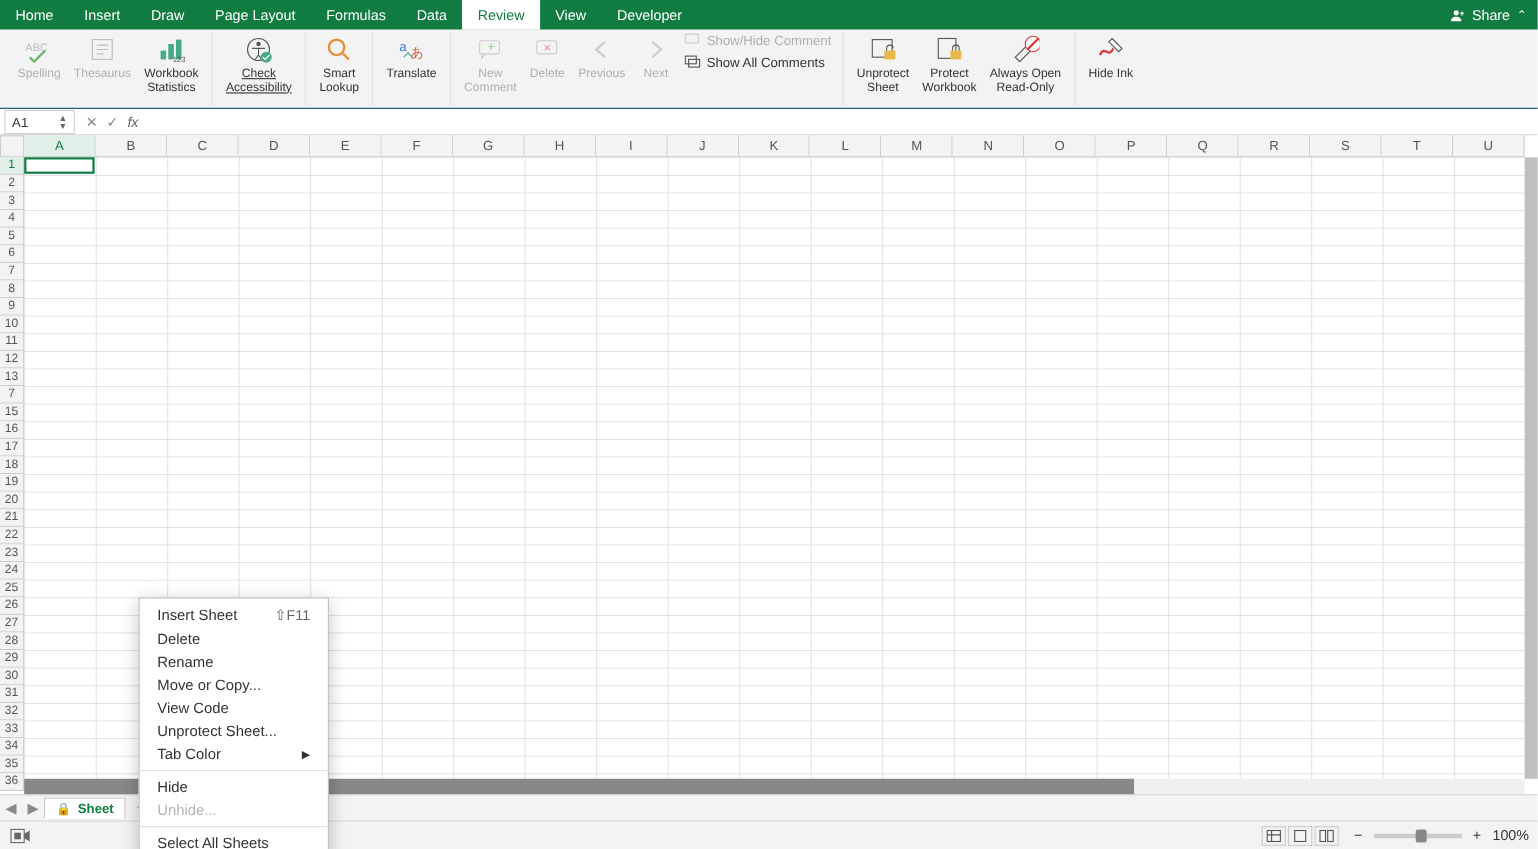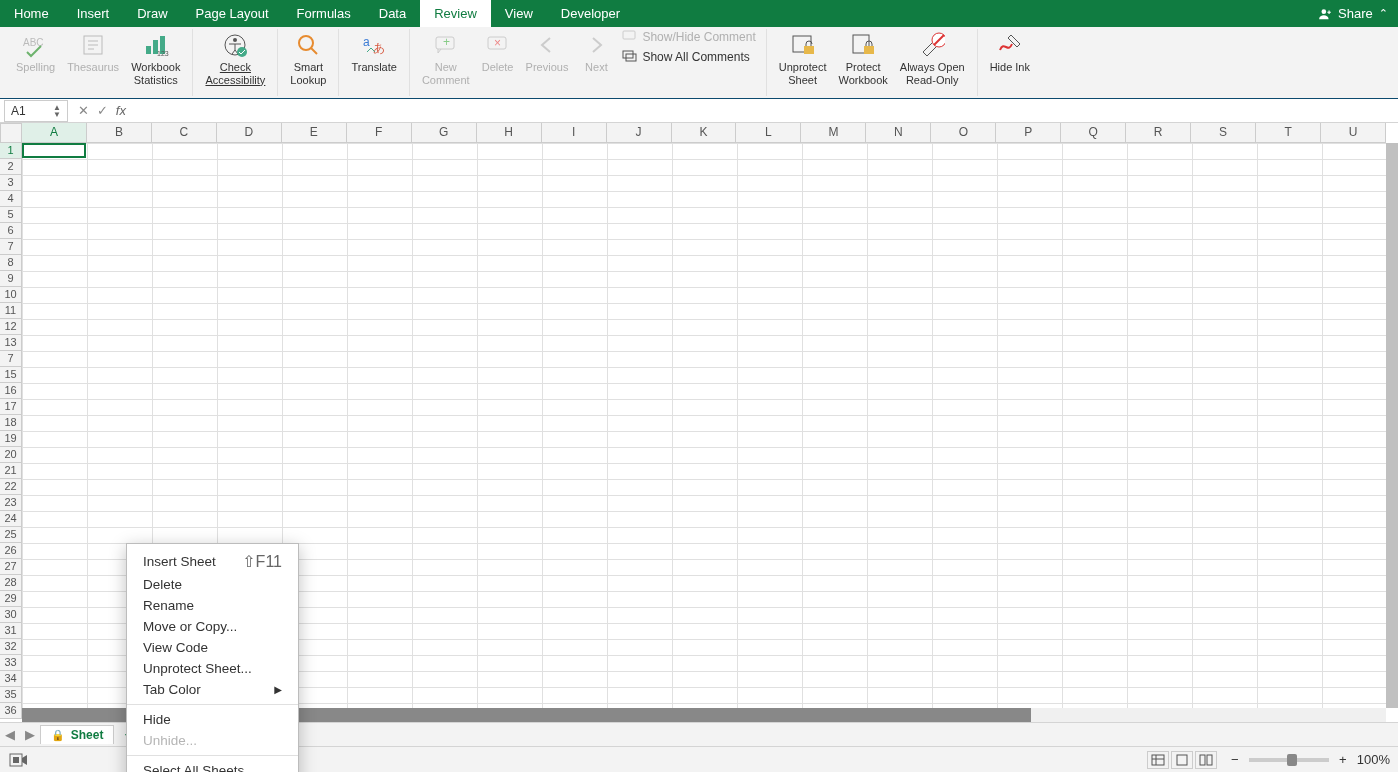--- a/index.html
+++ b/index.html
@@ -57,21 +57,21 @@
 .view-btn { width:22px; height:18px; border:1px solid #ccc; display:flex; align-items:center; justify-content:center; cursor:pointer; font-size:11px;}
 .zoom { display:flex; align-items:center; gap:6px;}
 .zoom .track { width:80px; height:4px; background:#ccc; position:relative;}
 .zoom .thumb { position:absolute; left:38px; top:-4px; width:10px; height:12px; background:#888; border-radius:2px;}
 .zoom-btn { width:16px; text-align:center; cursor:pointer;}
 
 .ctxmenu { position:absolute; left:126px; top:543px; width:173px; background:#fff; border:1px solid #bcbcbc; box-shadow:0 4px 16px rgba(0,0,0,0.25); padding:5px 0; font-size:13.5px;}
 .ctxmenu .item { padding:3px 16px; display:flex; align-items:center; justify-content:space-between; cursor:default;}
 .ctxmenu .item.disabled { color:#b5b5b5;}
 .ctxmenu .sep { height:1px; background:#e0e0e0; margin:4px 0;}
-.ctxmenu .shortcut{ font-size:16px; color:#666;}
+.ctxmenu .shortcut{ font-size:13px; color:#666;}
 .ctxmenu .arrow{ font-size:10px;}
 </style>
 </head>
 <body>
 
 <div class="tabs" id="tabs-row">
   <div class="tab">Home</div>
     <div class="tab">Insert</div>
     <div class="tab">Draw</div>
     <div class="tab">Page Layout</div>

